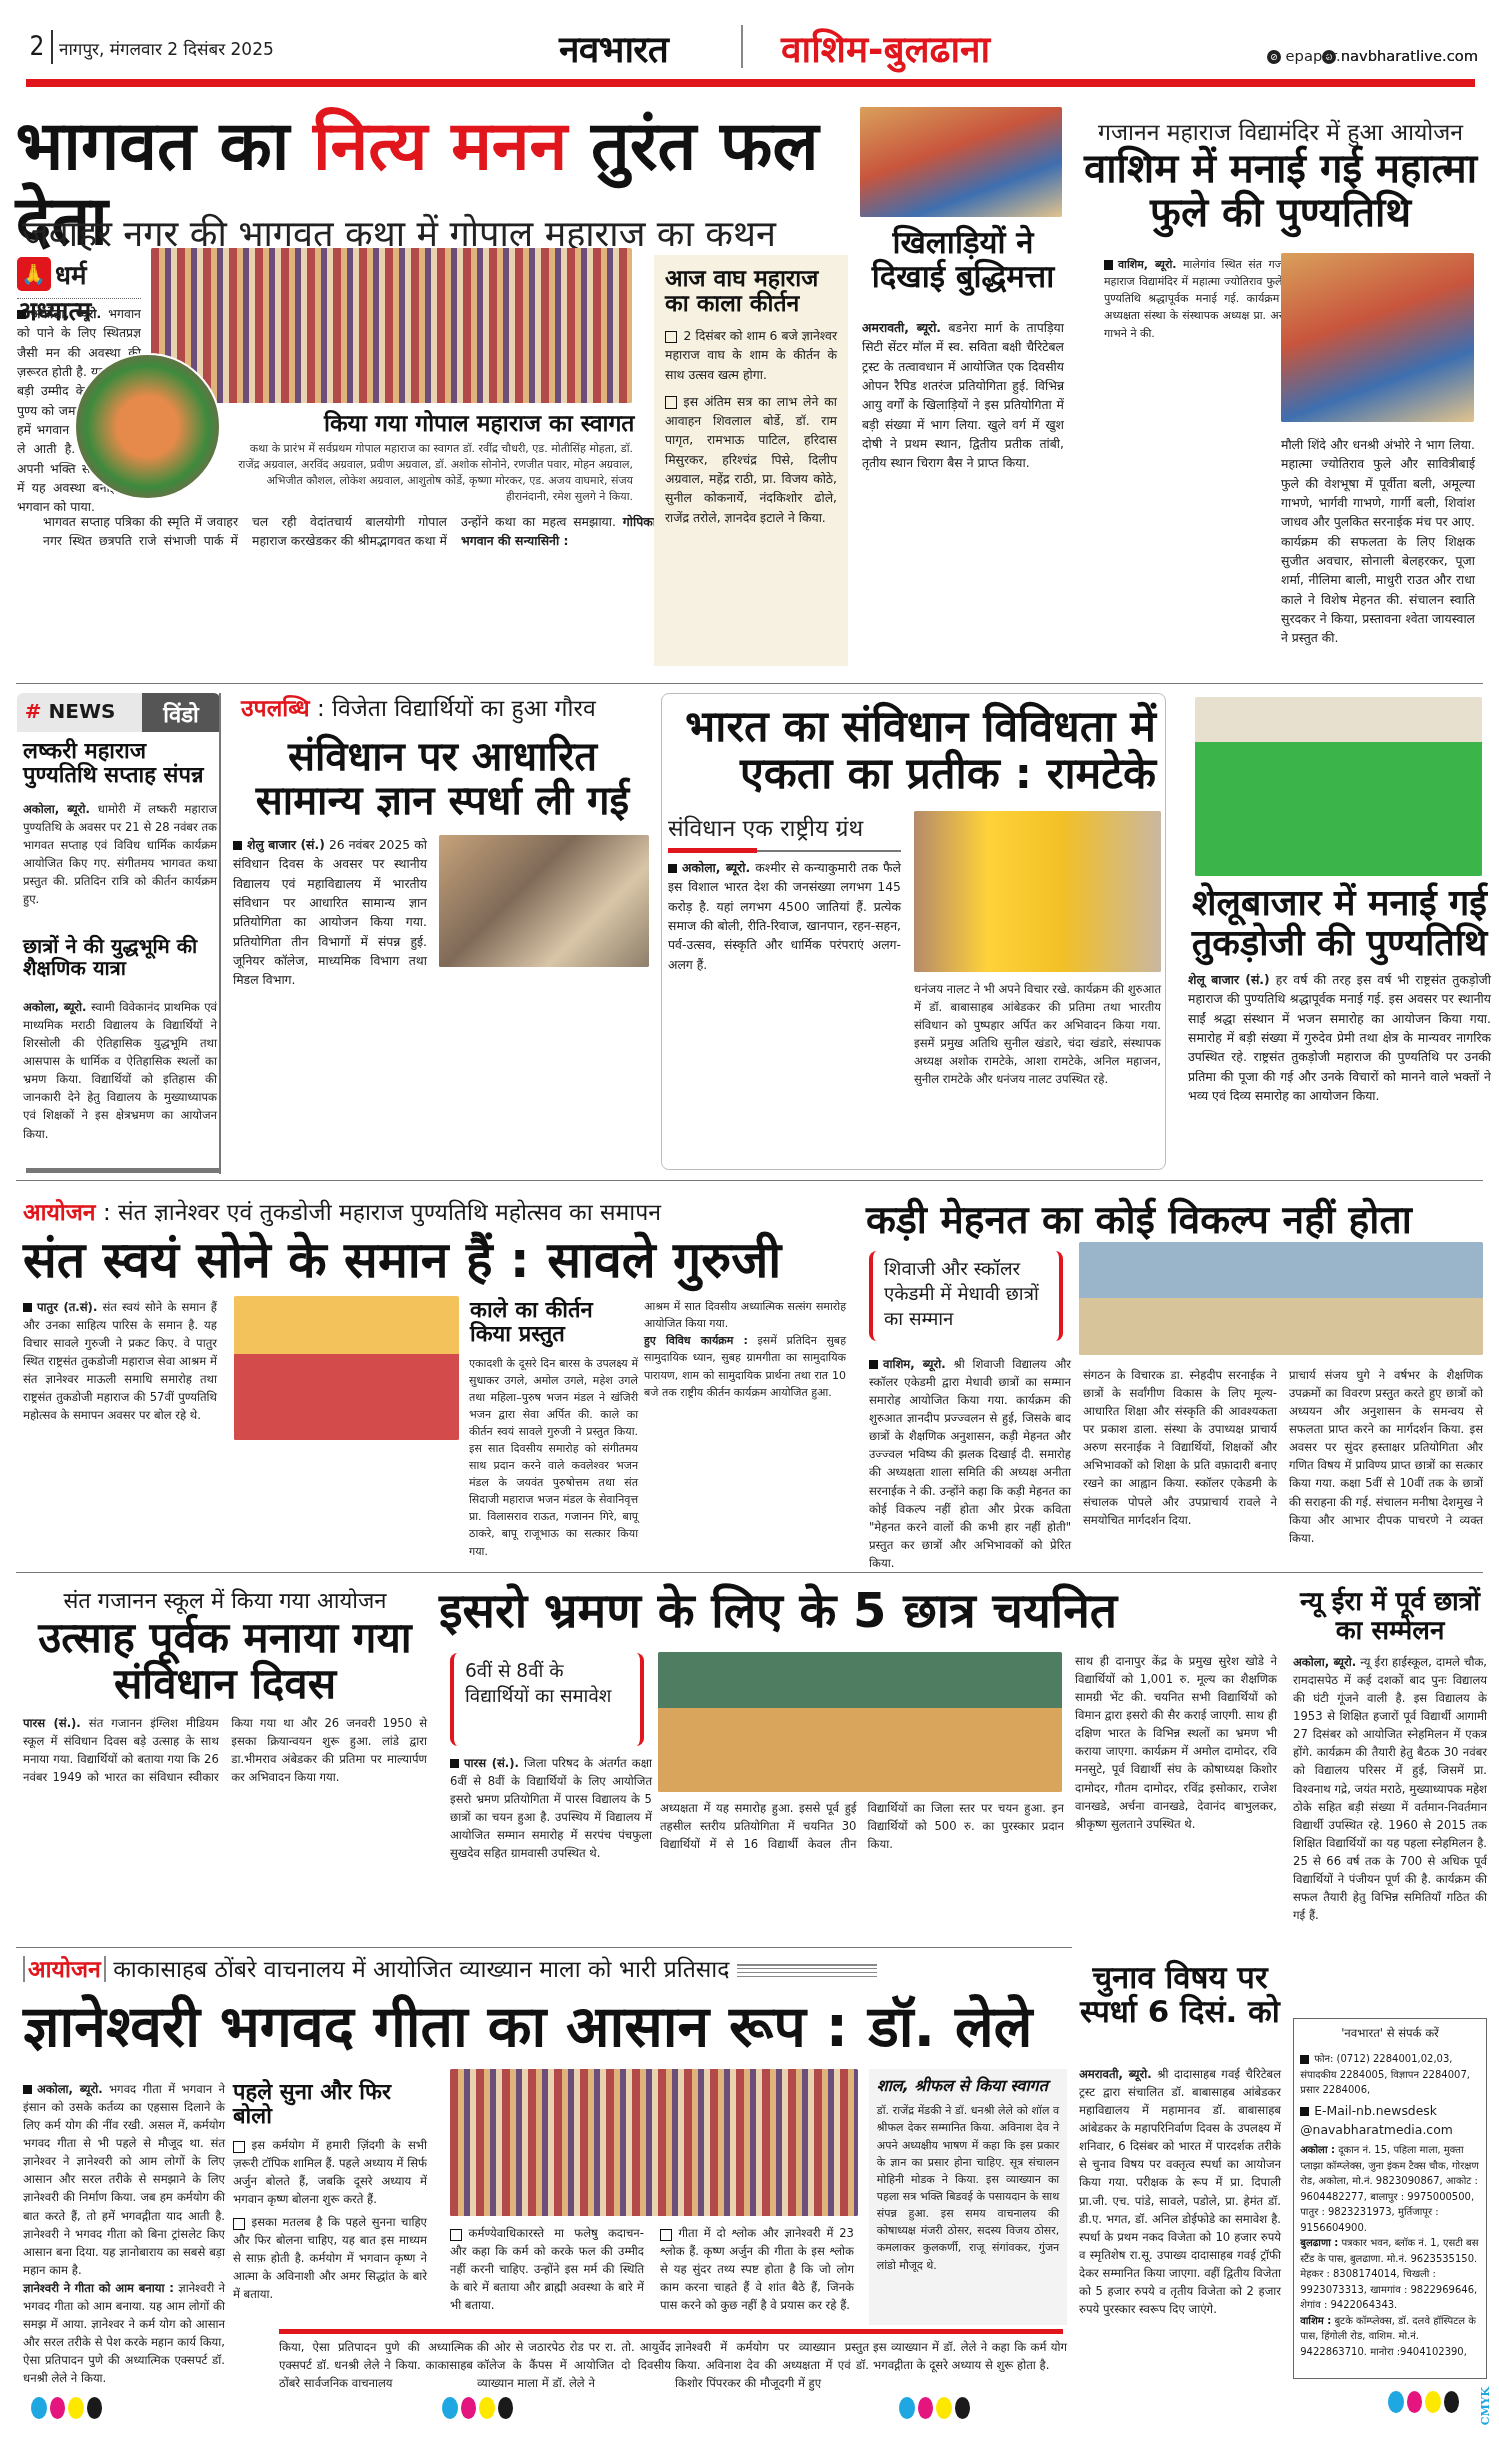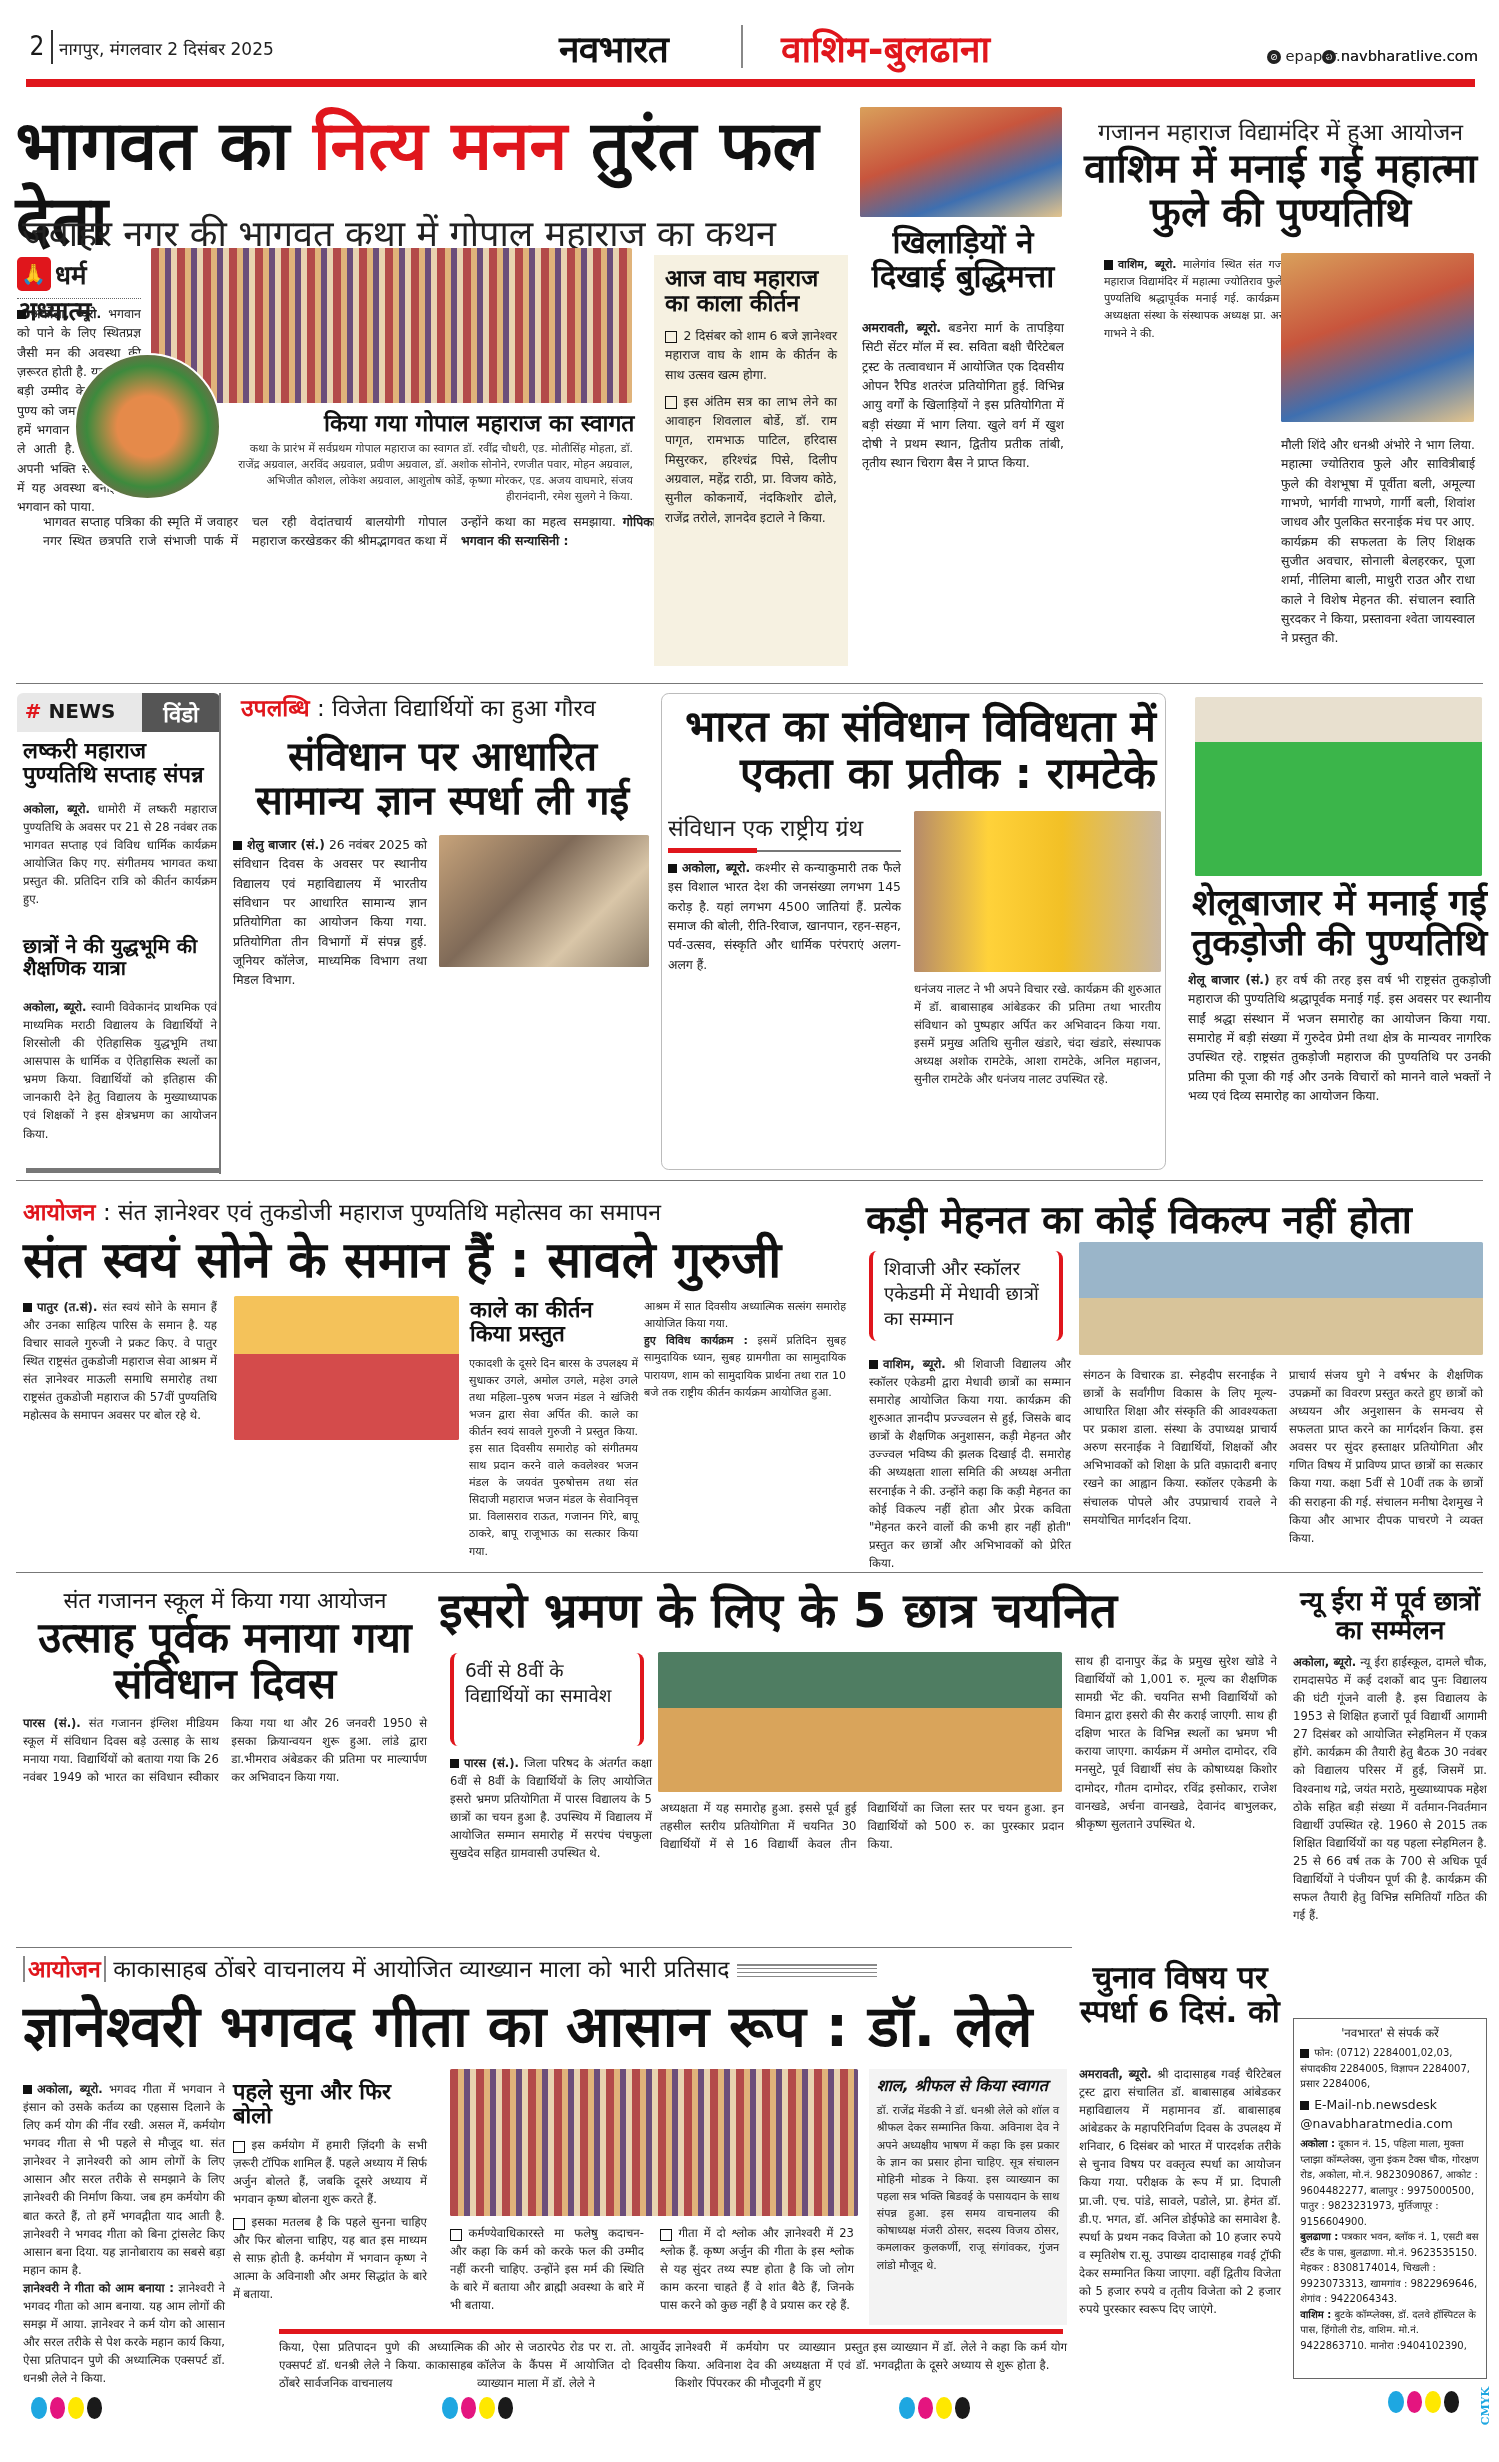--- a/index.html
+++ b/index.html
@@ -177,21 +177,21 @@
 <div class="abs red-bar" style="left:279px;top:2329px;width:784px;height:4.7px;"></div>
 <div class="abs body-txt" style="left:279px;top:2338px;width:194px;font-size:11.6px;">किया, ऐसा प्रतिपादन पुणे की अध्यात्मिक एक्सपर्ट डॉ. धनश्री लेले ने किया. काकासाहब ठोंबरे सार्वजनिक वाचनालय</div>
 <div class="abs body-txt" style="left:477px;top:2338px;width:194px;font-size:11.6px;">की ओर से जठारपेठ रोड पर रा. तो. आयुर्वेद कॉलेज के कैंपस में आयोजित दो दिवसीय व्याख्यान माला में डॉ. लेले ने</div>
 <div class="abs body-txt" style="left:675px;top:2338px;width:194px;font-size:11.6px;">ज्ञानेश्वरी में कर्मयोग पर व्याख्यान प्रस्तुत किया. अविनाश देव की अध्यक्षता में एवं डॉ. किशोर पिंपरकर की मौजूदगी में हुए</div>
 <div class="abs body-txt" style="left:873px;top:2338px;width:194px;font-size:11.6px;">इस व्याख्यान में डॉ. लेले ने कहा कि कर्म योग भगवद्गीता के दूसरे अध्याय से शुरू होता है.</div>
 
 <div class="abs hl" style="left:1079px;top:1960px;width:202px;font-size:31px;text-align:center;">चुनाव विषय पर स्पर्धा 6 दिसं. को</div>
 <div class="abs body-txt" style="left:1079px;top:2065px;width:202px;font-size:11.6px;"><b>अमरावती, ब्यूरो.</b> <span>श्री दादासाहब गवई चैरिटेबल ट्रस्ट द्वारा संचालित डॉ. बाबासाहब आंबेडकर महाविद्यालय में महामानव डॉ. बाबासाहब आंबेडकर के महापरिनिर्वाण दिवस के उपलक्ष्य में शनिवार, 6 दिसंबर को भारत में पारदर्शक तरीके से चुनाव विषय पर वक्तृत्व स्पर्धा का आयोजन किया गया. परीक्षक के रूप में प्रा. दिपाली प्रा.जी. एच. पांडे, सावले, पडोले, प्रा. हेमंत डॉ. डी.ए. भगत, डॉ. अनिल डोईफोडे का समावेश है. स्पर्धा के प्रथम नकद विजेता को 10 हजार रुपये व स्मृतिशेष रा.सू. उपाख्य दादासाहब गवई ट्रॉफी देकर सम्मानित किया जाएगा. वहीं द्वितीय विजेता को 5 हजार रुपये व तृतीय विजेता को 2 हजार रुपये पुरस्कार स्वरूप दिए जाएंगे.</span></div>
 
 <div class="abs" style="left:1293px;top:2018px;width:194px;height:361px;border:1.6px solid #666;padding:6.2px;font-size:10px;line-height:1.55;">
-  <div style="text-align:center;font-size:11.6px;margin-bottom:2px;">'नवभारत' से संपर्क करें</div>
+  <div style="text-align:center;font-size:11.6px;margin-bottom:8px;">'नवभारत' से संपर्क करें</div>
   <div><span class="bullet"></span><span>फोन: (0712) 2284001,02,03, संपादकीय 2284005, विज्ञापन 2284007, प्रसार 2284006,</span></div>
   <div style="font-size:12.4px;margin-top:3.1px;"><span class="bullet"></span><span>E-Mail-nb.newsdesk</span><br><span>@navabharatmedia.com</span></div>
   <div style="margin-top:3.1px;"><b>अकोला :</b> <span>दूकान नं. 15, पहिला माला, मुक्ता प्लाझा कॉम्प्लेक्स, जुना इंकम टैक्स चौक, गोरक्षण रोड, अकोला, मो.नं. 9823090867, आकोट : 9604482277, बालापुर : 9975000500, पातुर : 9823231973, मुर्तिजापूर : 9156604900.</span></div>
   <div><b>बुलढाणा :</b> <span>पत्रकार भवन, ब्लॉक नं. 1, एसटी बस स्टैंड के पास, बुलढाणा. मो.नं. 9623535150. मेहकर : 8308174014, चिखली : 9923073313, खामगांव : 9822969646, शेगांव : 9422064343.</span></div>
   <div><b>वाशिम :</b> <span>बुटके कॉम्प्लेक्स, डॉ. दलवे हॉस्पिटल के पास, हिंगोली रोड, वाशिम. मो.नं. 9422863710. मानोरा :9404102390,</span></div>
 </div>
 
 <div class="abs cmyk" style="left:31px;top:2397px;"><span class="c0" style="background: rgb(30, 167, 225);"></span><span class="c1" style="background: rgb(228, 21, 127);"></span><span class="c2" style="background: rgb(255, 232, 0);"></span><span class="c3" style="background: rgb(26, 26, 26);"></span></div>
 <div class="abs cmyk" style="left:442px;top:2397px;"><span class="c0" style="background: rgb(30, 167, 225);"></span><span class="c1" style="background: rgb(228, 21, 127);"></span><span class="c2" style="background: rgb(255, 232, 0);"></span><span class="c3" style="background: rgb(26, 26, 26);"></span></div>
 <div class="abs cmyk" style="left:899px;top:2397px;"><span class="c0" style="background: rgb(30, 167, 225);"></span><span class="c1" style="background: rgb(228, 21, 127);"></span><span class="c2" style="background: rgb(255, 232, 0);"></span><span class="c3" style="background: rgb(26, 26, 26);"></span></div>

